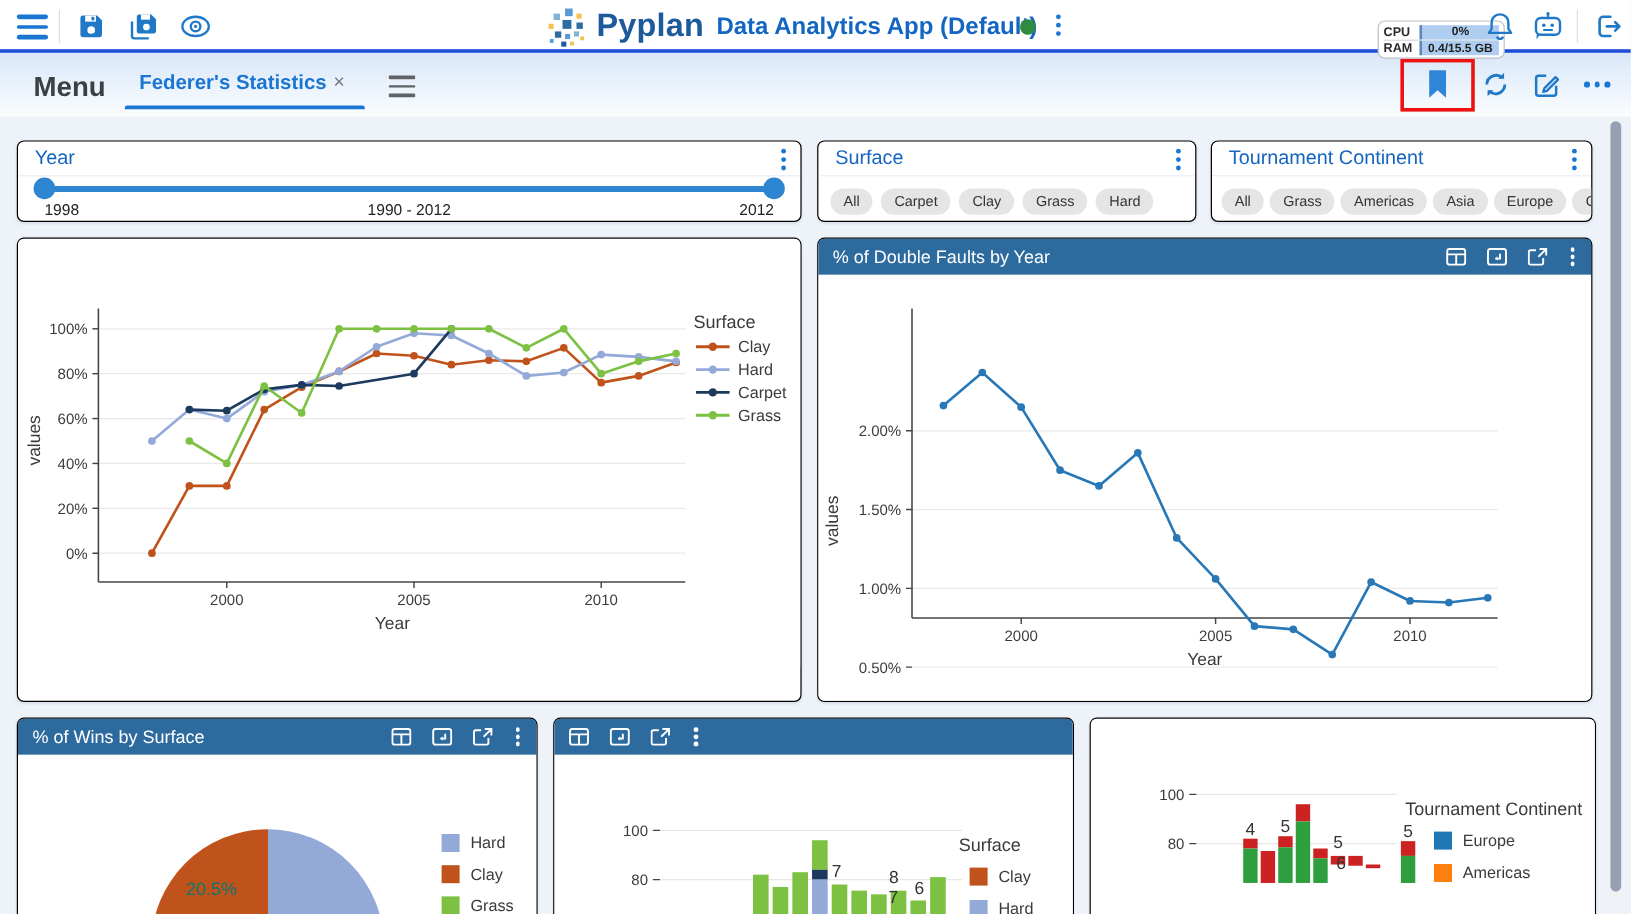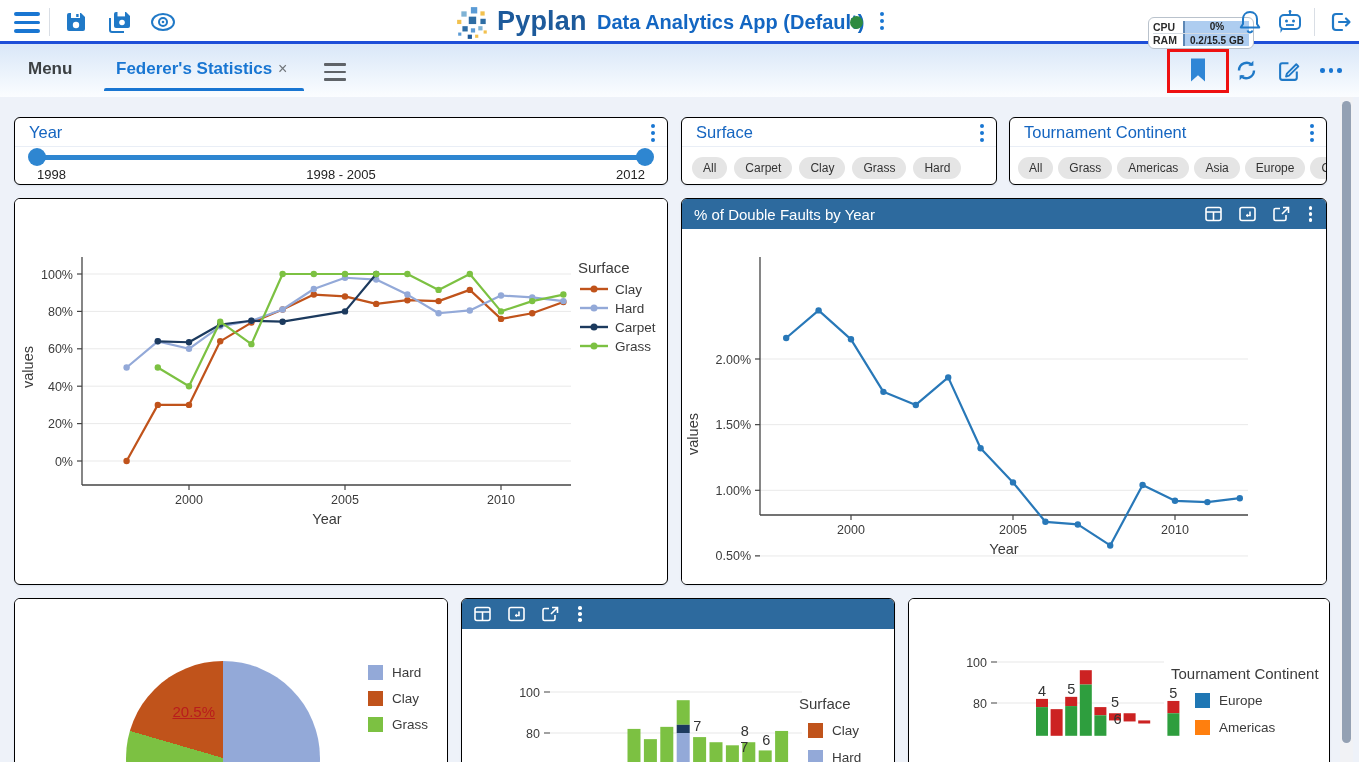--- a/index.html
+++ b/index.html
@@ -17,21 +17,21 @@
 .kebab-v { display:flex; flex-direction:column; gap:3px; align-items:center; cursor:pointer; }
 .kebab-v i { width:4px; height:4px; border-radius:50%; background:#1976d2; }
 .sysbox { border:1.5px solid #b9c2cc; border-radius:6px; width:106px; height:32px; padding:2px 4px; display:flex; flex-direction:column; justify-content:space-between; background:#fff; }
 .sysrow { display:flex; align-items:center; height:13px; }
 .sysrow .lbl { width:30px; font-size:10.5px; font-weight:bold; color:#2b2b2b; }
 .sysbar { flex:1; background:#aecdf0; height:12px; display:flex; align-items:center; justify-content:center; font-size:10px; font-weight:bold; color:#222; border-left:2px solid #5d87b5; }
 
 
 .tabbar { position:relative; height:53px; background:linear-gradient(#d9e7f8,#fbfdff); z-index:4; }
 .tabbar .abs { position:absolute; }
-.menu-lbl { font-size:17px; color:#3c4043; font-weight:bold; cursor:pointer; }
+.menu-lbl { font-size:23px; color:#3c4043; font-weight:bold; cursor:pointer; }
 .tab-lbl { font-size:17px; color:#1976d2; font-weight:bold; cursor:pointer; }
 .tab-x { font-size:16px; color:#70757a; cursor:pointer; }
 .tab-underline { height:3px; background:#1976d2; border-radius:2px 2px 0 0; }
 .listicon span { display:block; width:22px; height:2.5px; background:#5f6368; margin-bottom:5px; border-radius:1px; }
 .listicon span:last-child { margin-bottom:0; }
 .hl-red { border:3px solid #ee1111; }
 .kebab-h { display:flex; gap:4px; align-items:center; cursor:pointer; }
 .kebab-h i { width:4.5px; height:4.5px; border-radius:50%; background:#1976d2; }
 
 
@@ -49,21 +49,21 @@
 
 .chart-head { height:30px; background:#2d6a9e; display:flex; align-items:center; padding:0 12px; color:#fff; }
 .chart-title { font-size:15px; flex:1; white-space:nowrap; overflow:hidden; }
 .chart-icons { display:flex; gap:17px; align-items:center; }
 .chart-icons svg, .chart-icons .wkebab { cursor:pointer; }
 .wkebab { display:flex; flex-direction:column; gap:2.5px; align-items:center; padding:0 2px; }
 .wkebab i { width:3.5px; height:3.5px; border-radius:50%; background:#fff; }
 .chart-body { position:relative; background:#fff; }
 
 .pie-circle { position:absolute; border-radius:50%; }
-.pie-label { position:absolute; color:#b91c1c; font-size:15px; text-align:right;text-decoration:underline; }
+.pie-label { position:absolute; color:#0f766e; font-size:15px; text-align:left; }
 .pie-legend { position:absolute; }
 .pleg-row { display:flex; align-items:center; gap:9px; height:26px; }
 .pleg-sq { width:15px; height:15px; }
 .pleg-t { font-size:13.5px; color:#3b3b3b; }
 
 .scroll-track { position:absolute; right:6px; top:0; width:13px; height:665px; background:#f1f2f5; }
 .scroll-thumb { position:absolute; left:2px; top:4px; width:9px; height:642px; background:#94a1b3; border-radius:5px; cursor:pointer; }
 </style>
 </head>
 <body>
@@ -118,21 +118,21 @@
       <i></i>
     </div>
 
   <div class="abs sysbox" style="left:1123px; top:17px;margin-left:25px;">
     <div class="sysrow">
       <span class="lbl">CPU</span>
       <span class="sysbar">0%</span>
     </div>
     <div class="sysrow" style="border-top:1px solid #d5dbe2;justify-content:space-between;">
       <span class="lbl">RAM</span>
-      <span class="sysbar">0.2/15.5 GB</span>
+      <span class="sysbar">0.4/15.5 GB</span>
     </div>
   </div>
 
   <svg class="abs" style="left:1238px; top:9px;" width="24" height="26" viewBox="0 0 24 26">
     <path d="M12 3 c-4.4 0 -7 3.2 -7 7 v5 l-2.2 3.4 h18.4 L19 15 v-5 c0-3.8-2.6-7-7-7 z" fill="none" stroke="#2079c7" stroke-width="2" stroke-linejoin="round"></path>
     <path d="M9.5 21.5 a2.6 2.6 0 0 0 5 0" fill="none" stroke="#2079c7" stroke-width="2"></path>
   </svg>
   <svg class="abs" style="left:1276px; top:8px;" width="28" height="28" viewBox="0 0 28 28">
     <rect x="4" y="7" width="20" height="14" rx="4" fill="none" stroke="#2079c7" stroke-width="2"></rect>
     <path d="M7 21 l-2.5 4 v-4 z" fill="#2079c7"></path>
@@ -191,21 +191,21 @@
           <i></i>
           <i></i>
         </span>
     </div>
     <div class="slider-zone">
       <div class="slider-track"></div>
       <div class="slider-handle" style="left:13px;"></div>
       <div class="slider-handle" style="right:13px;"></div>
       <div class="slider-labels">
         <span>1998</span>
-        <span>1998 - 2005</span>
+        <span>1990 - 2012</span>
         <span>2012</span>
       </div>
     </div>
   </section>
 
   <section class="card" style="left:681px; top:20px; width:316px; height:68px;">
     <div class="fcard-head">
       <span class="fcard-title">Surface</span>
       <span class="kebab-v">
           <i></i>
@@ -406,20 +406,43 @@
           <circle cx="428.2" cy="316.446" r="3.2" fill="#2878b8"></circle>
           <circle cx="460.59999999999997" cy="256.048" r="3.2" fill="#2878b8"></circle>
           <circle cx="493" cy="271.80400000000003" r="3.2" fill="#2878b8"></circle>
           <circle cx="525.4" cy="273.11699999999996" r="3.2" fill="#2878b8"></circle>
           <circle cx="557.8" cy="269.178" r="3.2" fill="#2878b8"></circle>
         </svg>
     </div>
   </section>
 
   <section class="card" style="left:14px; top:501px; width:434px; height:280px;">
+    <div class="chart-head">
+      <span class="chart-title">% of Wins by Surface</span>
+      <span class="chart-icons">
+        <svg width="17" height="16" viewBox="0 0 17 16">
+            <rect x="1" y="1.5" width="15" height="13" rx="2" fill="none" stroke="#fff" stroke-width="1.6"></rect>
+            <path d="M1 6 h15 M8.5 6 v8.5" stroke="#fff" stroke-width="1.6" fill="none"></path>
+          </svg>
+        <svg width="17" height="16" viewBox="0 0 17 16">
+            <rect x="1" y="1.5" width="15" height="13" rx="2" fill="none" stroke="#fff" stroke-width="1.6"></rect>
+            <path d="M11 5.5 v4 h-4" stroke="#fff" stroke-width="1.6" fill="none"></path>
+            <path d="M8.8 7.5 L7 9.5 l2 1.8" fill="#fff"></path>
+          </svg>
+        <svg width="17" height="16" viewBox="0 0 17 16">
+            <path d="M7 2.5 H2.5 a1.5 1.5 0 0 0 -1.5 1.5 v9 a1.5 1.5 0 0 0 1.5 1.5 h9 a1.5 1.5 0 0 0 1.5 -1.5 V9" fill="none" stroke="#fff" stroke-width="1.6"></path>
+            <path d="M10 1.5 h5.5 V7 M15 2 L9 8" fill="none" stroke="#fff" stroke-width="1.6"></path>
+          </svg>
+        <span class="wkebab">
+            <i></i>
+            <i></i>
+            <i></i>
+          </span>
+      </span>
+    </div>
     <div class="chart-body" style="height:250px;">
       <div class="pie-circle" id="pie-circle" style="left: 111px; top: 62px; width: 194px; height: 194px; background: conic-gradient(rgb(147, 169, 216) 0deg, rgb(147, 169, 216) 50%, rgb(124, 193, 66) 50%, rgb(124, 193, 66) 79.5%, rgb(192, 83, 27) 79.5%, rgb(192, 83, 27) 100%);"></div>
       <div class="pie-label" style="left:140px; top:104px; width:60px;">20.5%</div>
       <div class="pie-legend" id="pie-legend" style="left:353px; top:60px;">
           <div class="pleg-row">
             <span class="pleg-sq" style="background: rgb(147, 169, 216);"></span>
             <span class="pleg-t">Hard</span>
           </div>
           <div class="pleg-row">
             <span class="pleg-sq" style="background: rgb(192, 83, 27);"></span>

